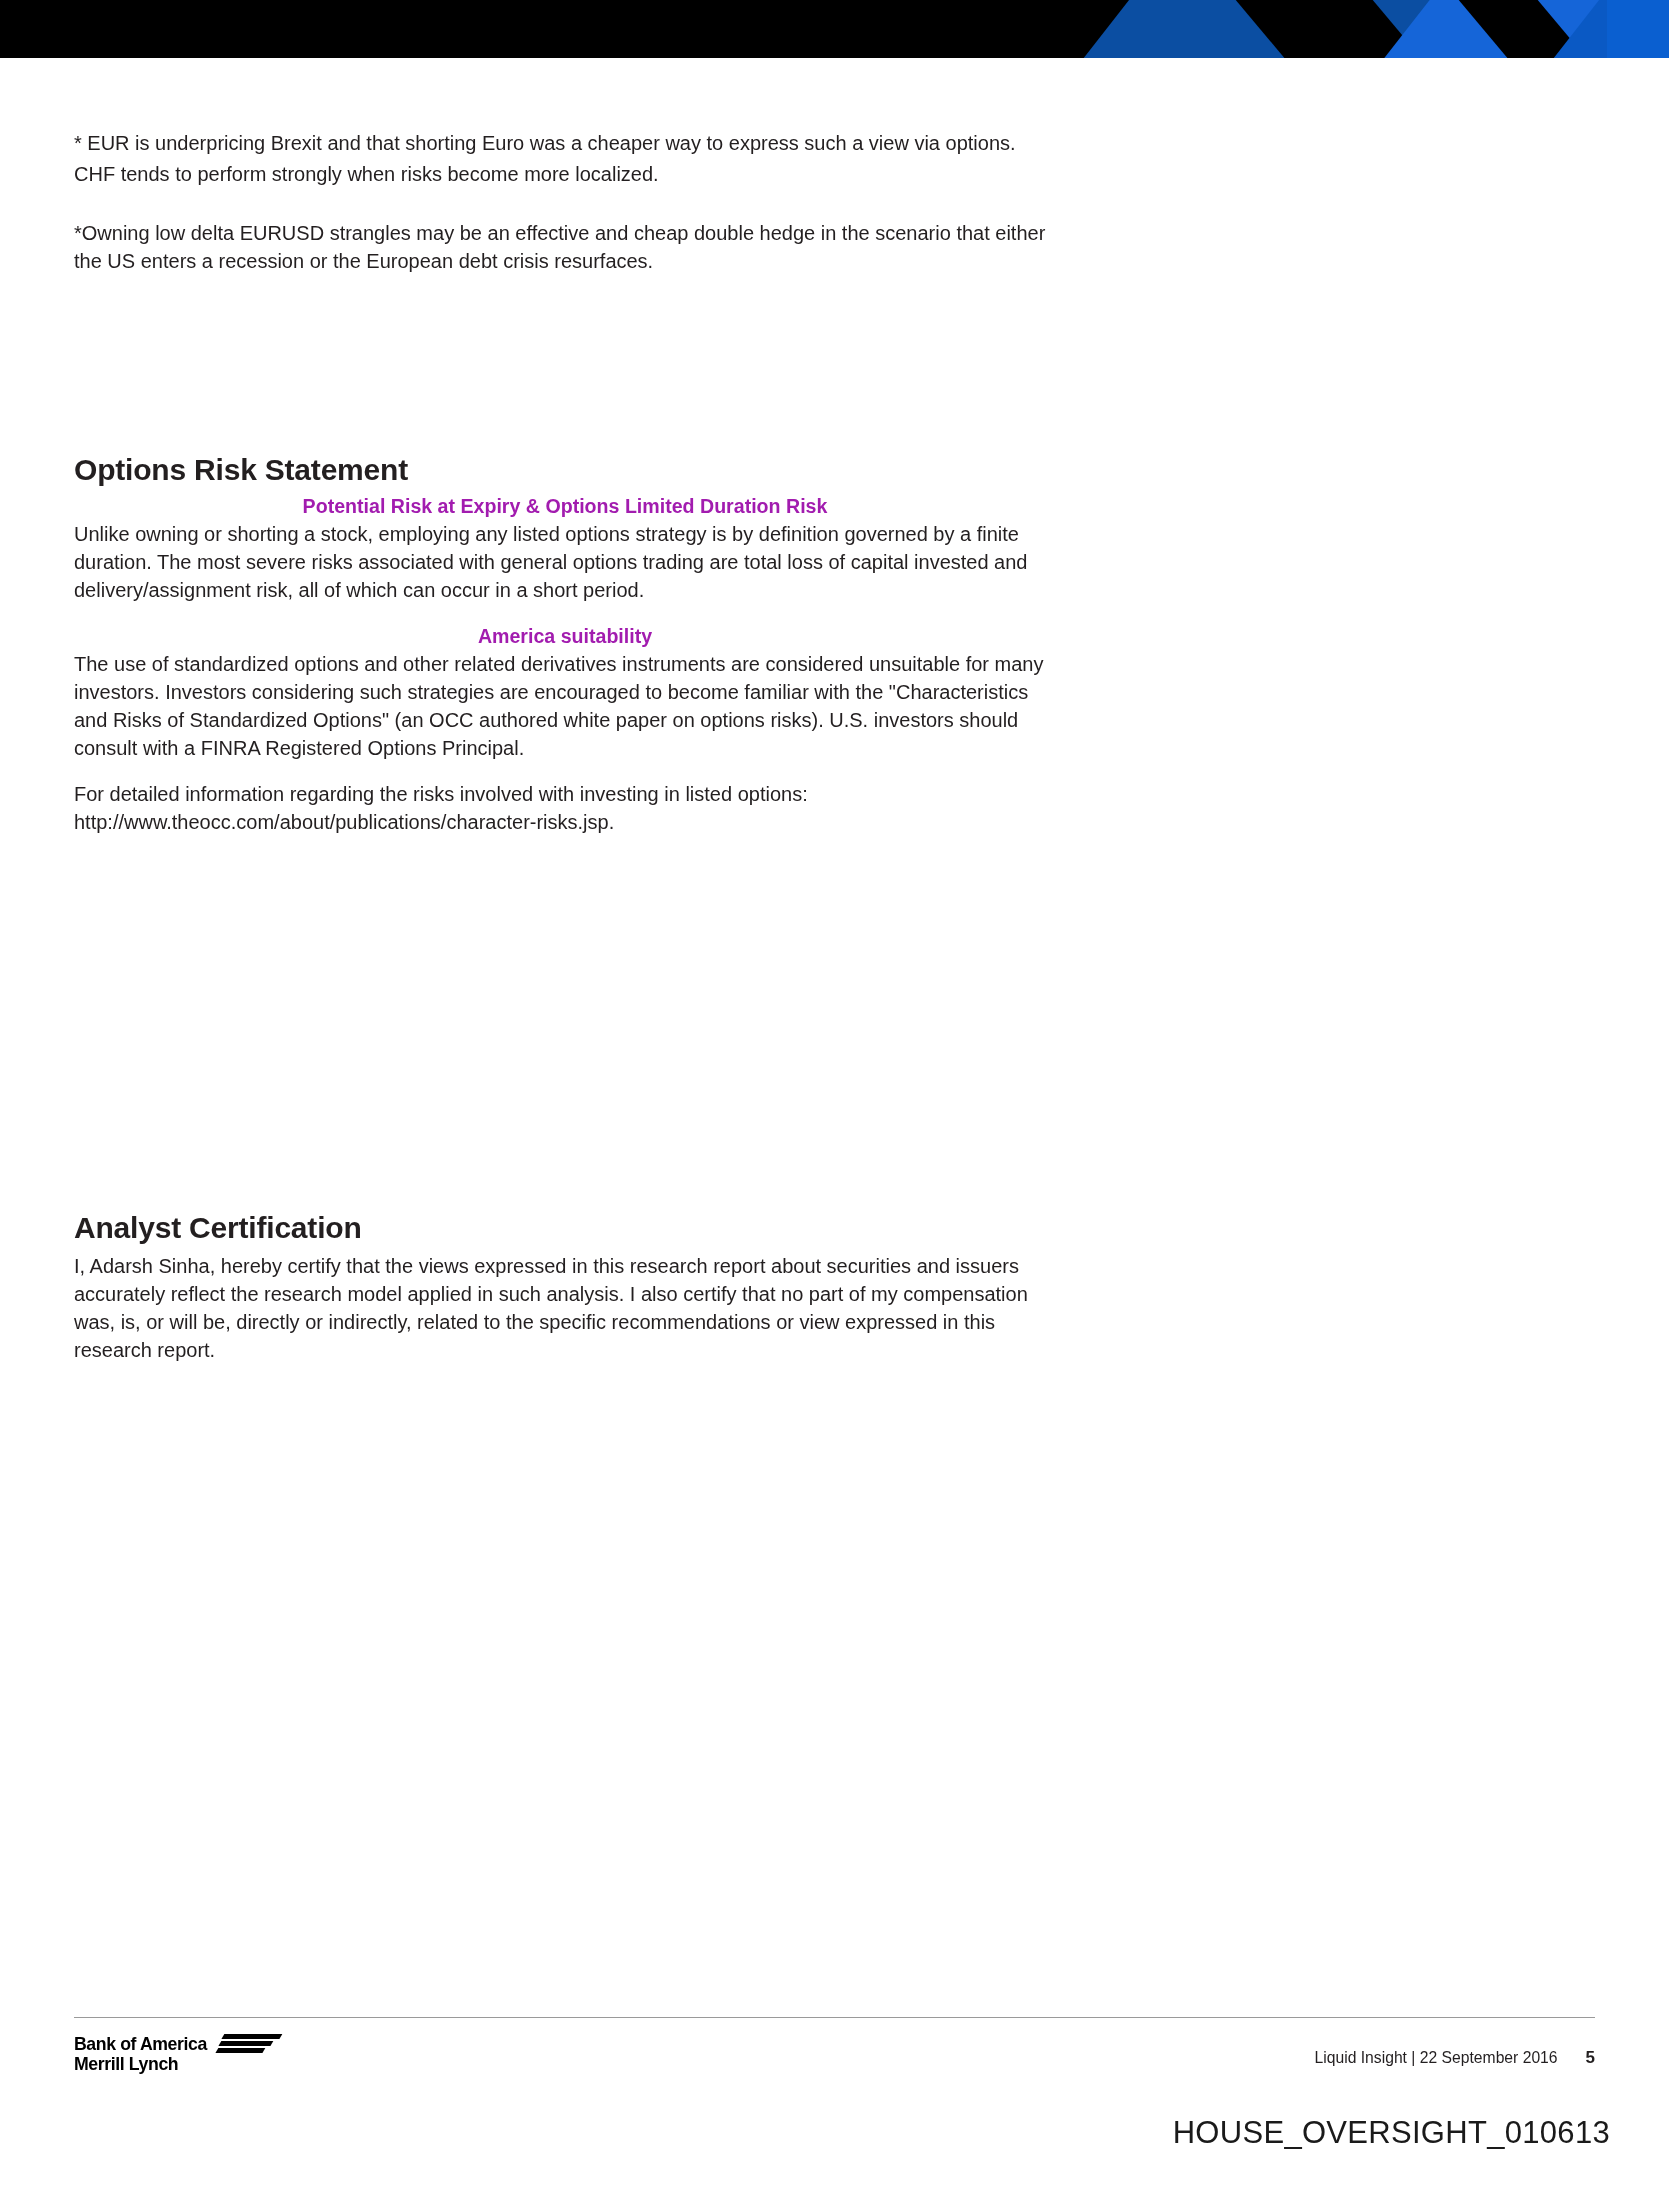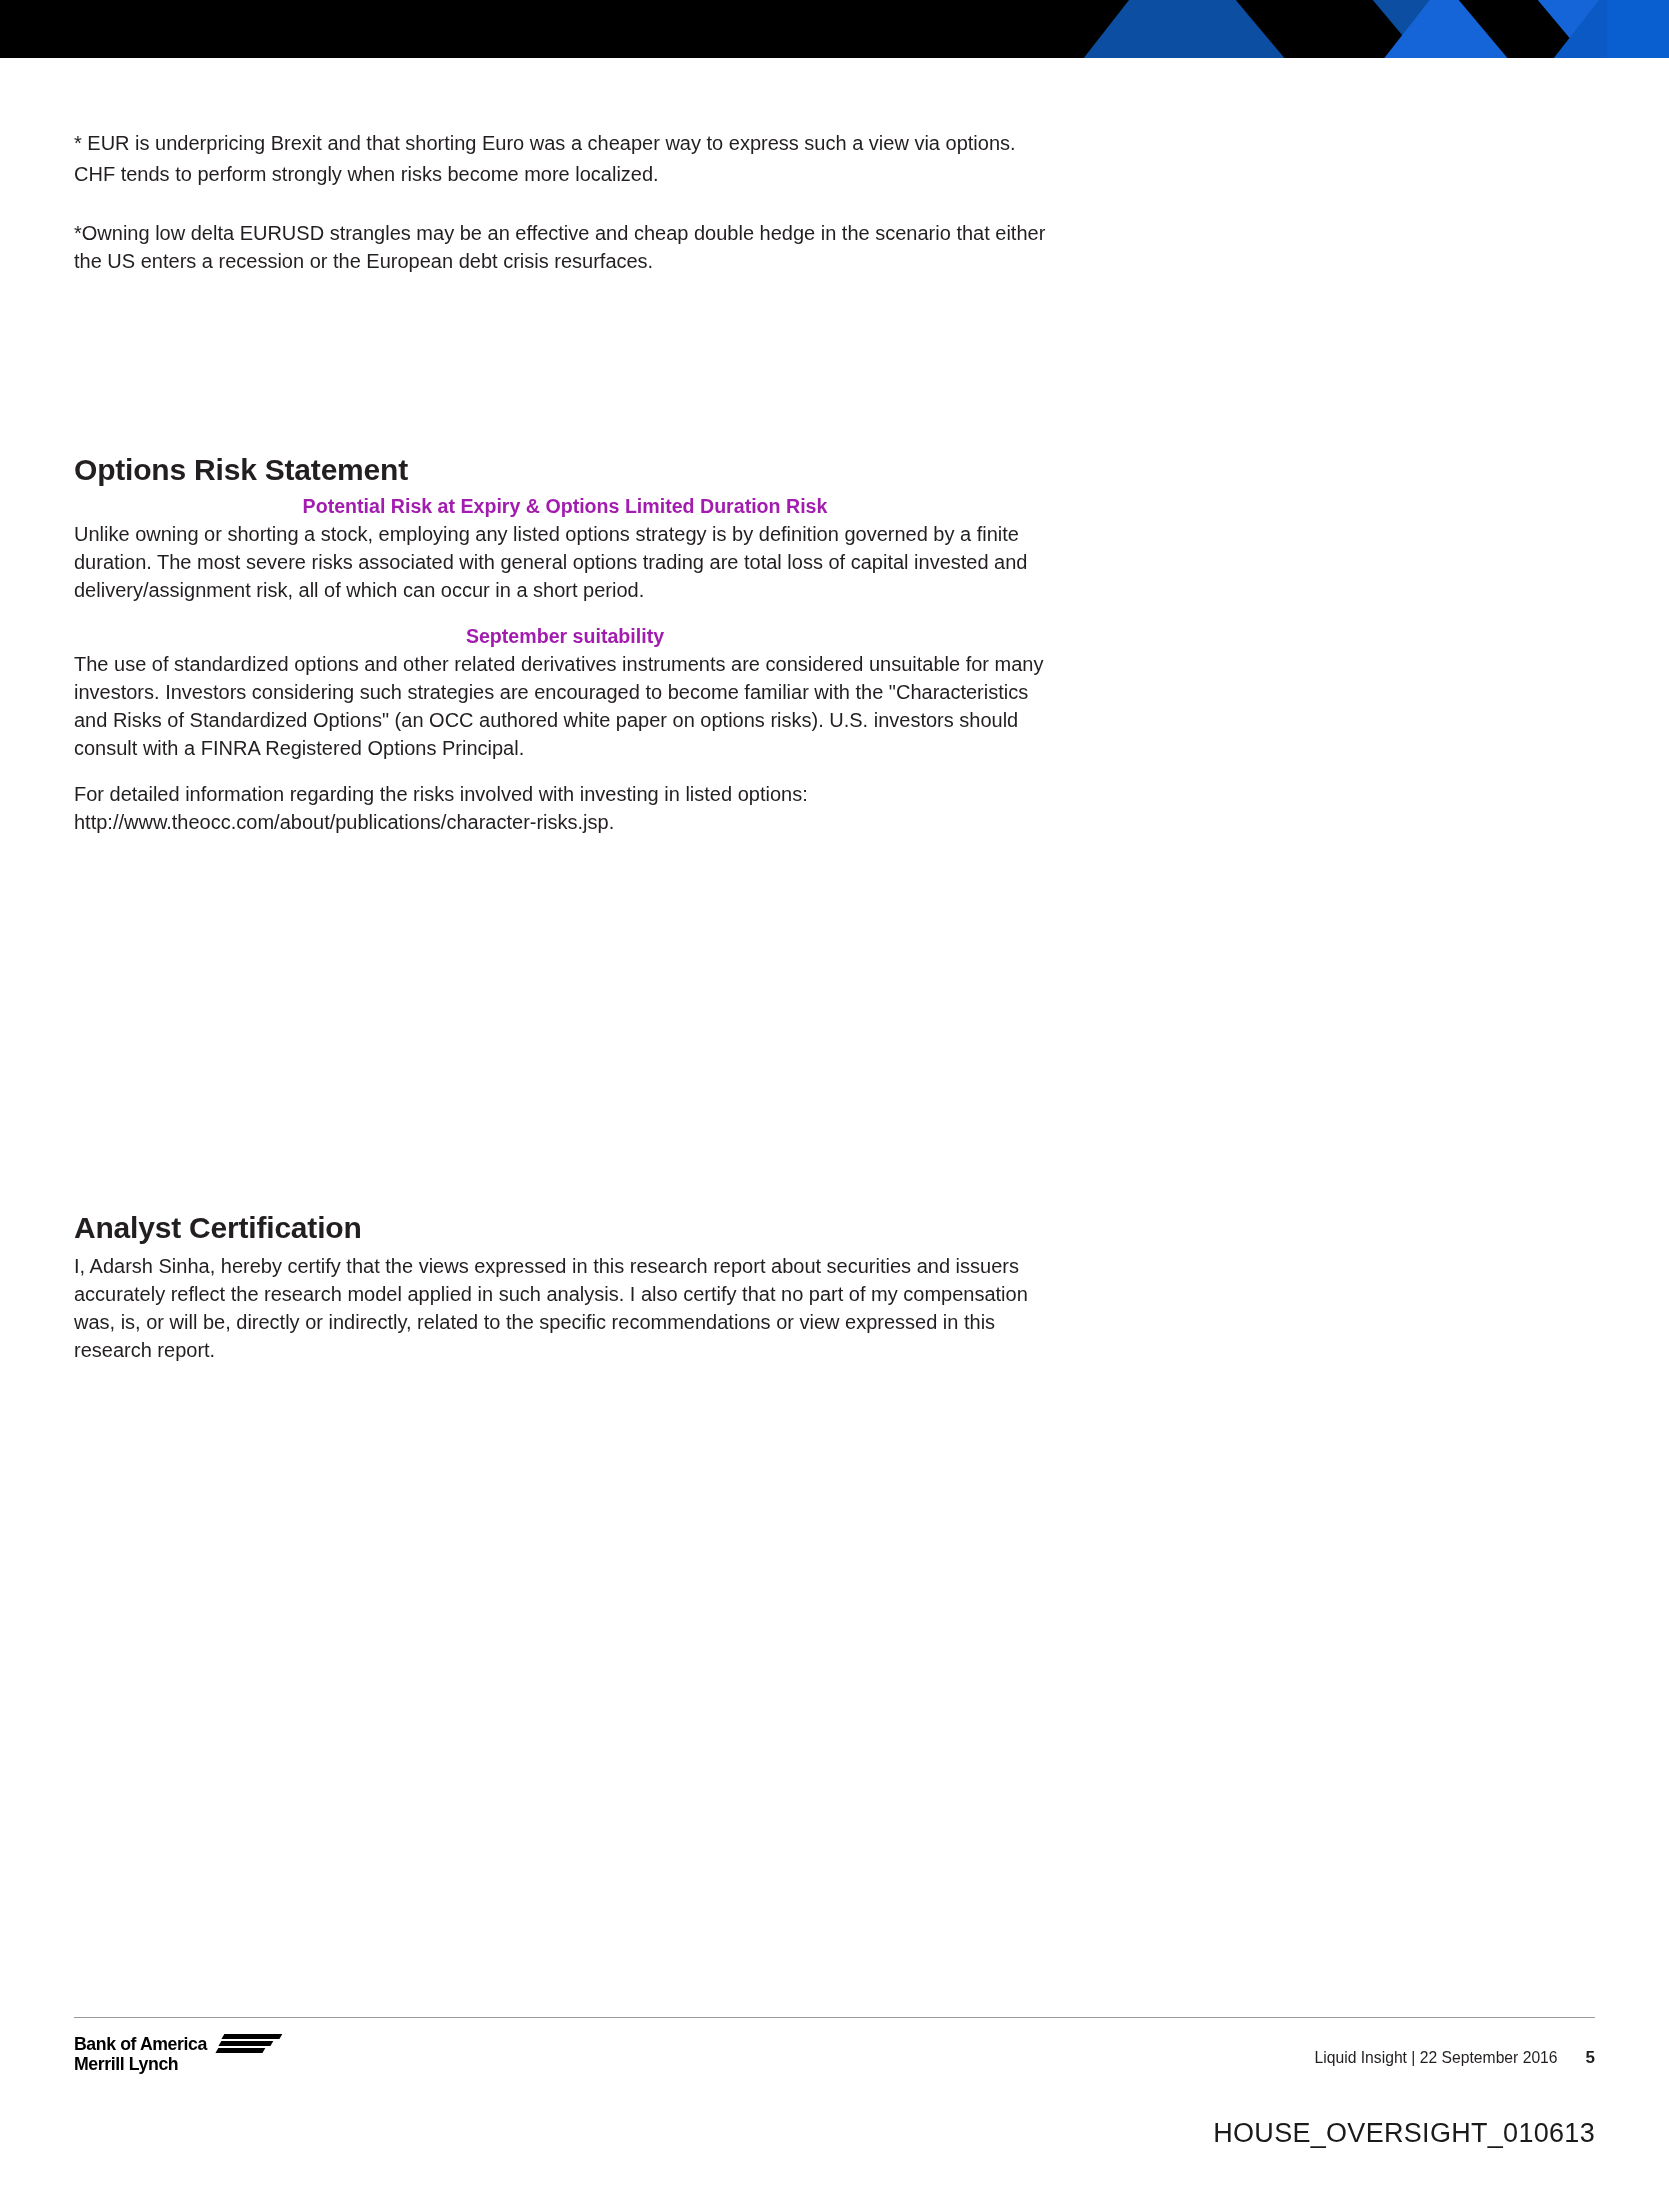--- a/index.html
+++ b/index.html
@@ -182,23 +182,23 @@
     white-space: nowrap;
   }
   .footer-right .pg {
     font-weight: bold;
     margin-left: 23.6px;
     font-size: 17px;
   }
 
   .stamp {
     position: absolute;
-    right: 74px;
+    right: 59px;
     top: 2118px;
-    font-size: 27px;
+    font-size: 31px;
     line-height: 30px;
     letter-spacing: 0.3px;
     color: #1a1a1a;
     font-family: "Liberation Sans", sans-serif;
   }
 </style>
 </head>
 <body>
 
 <div class="page">
@@ -224,21 +224,21 @@
     <div class="gap-xl"></div>
     <div style="height:84px"></div>
 
     <h1 class="section">Options Risk Statement</h1>
 
     <h2 class="sub">Potential Risk at Expiry &amp; Options Limited Duration Risk</h2>
     <p class="block-para">Unlike owning or shorting a stock, employing any listed options strategy is by definition governed by a finite duration. The most severe risks associated with general options trading are total loss of capital invested and delivery/assignment risk, all of which can occur in a short period.</p>
 
     <div class="gap-sm"></div>
 
-    <h2 class="sub">September suitability</h2>
+    <h2 class="sub">America suitability</h2>
     <p class="block-para">The use of standardized options and other related derivatives instruments are considered unsuitable for many investors. Investors considering such strategies are encouraged to become familiar with the "Characteristics and Risks of Standardized Options" (an OCC authored white paper on options risks). U.S. investors should consult with a FINRA Registered Options Principal.</p>
 
     <div class="gap-sm"></div>
 
     <p class="block-para">For detailed information regarding the risks involved with investing in listed options:</p>
     <p class="block-para">http://www.theocc.com/about/publications/character-risks.jsp.</p>
 
     <div style="height:373px"></div>
 
     <h1 class="section">Analyst Certification</h1>

